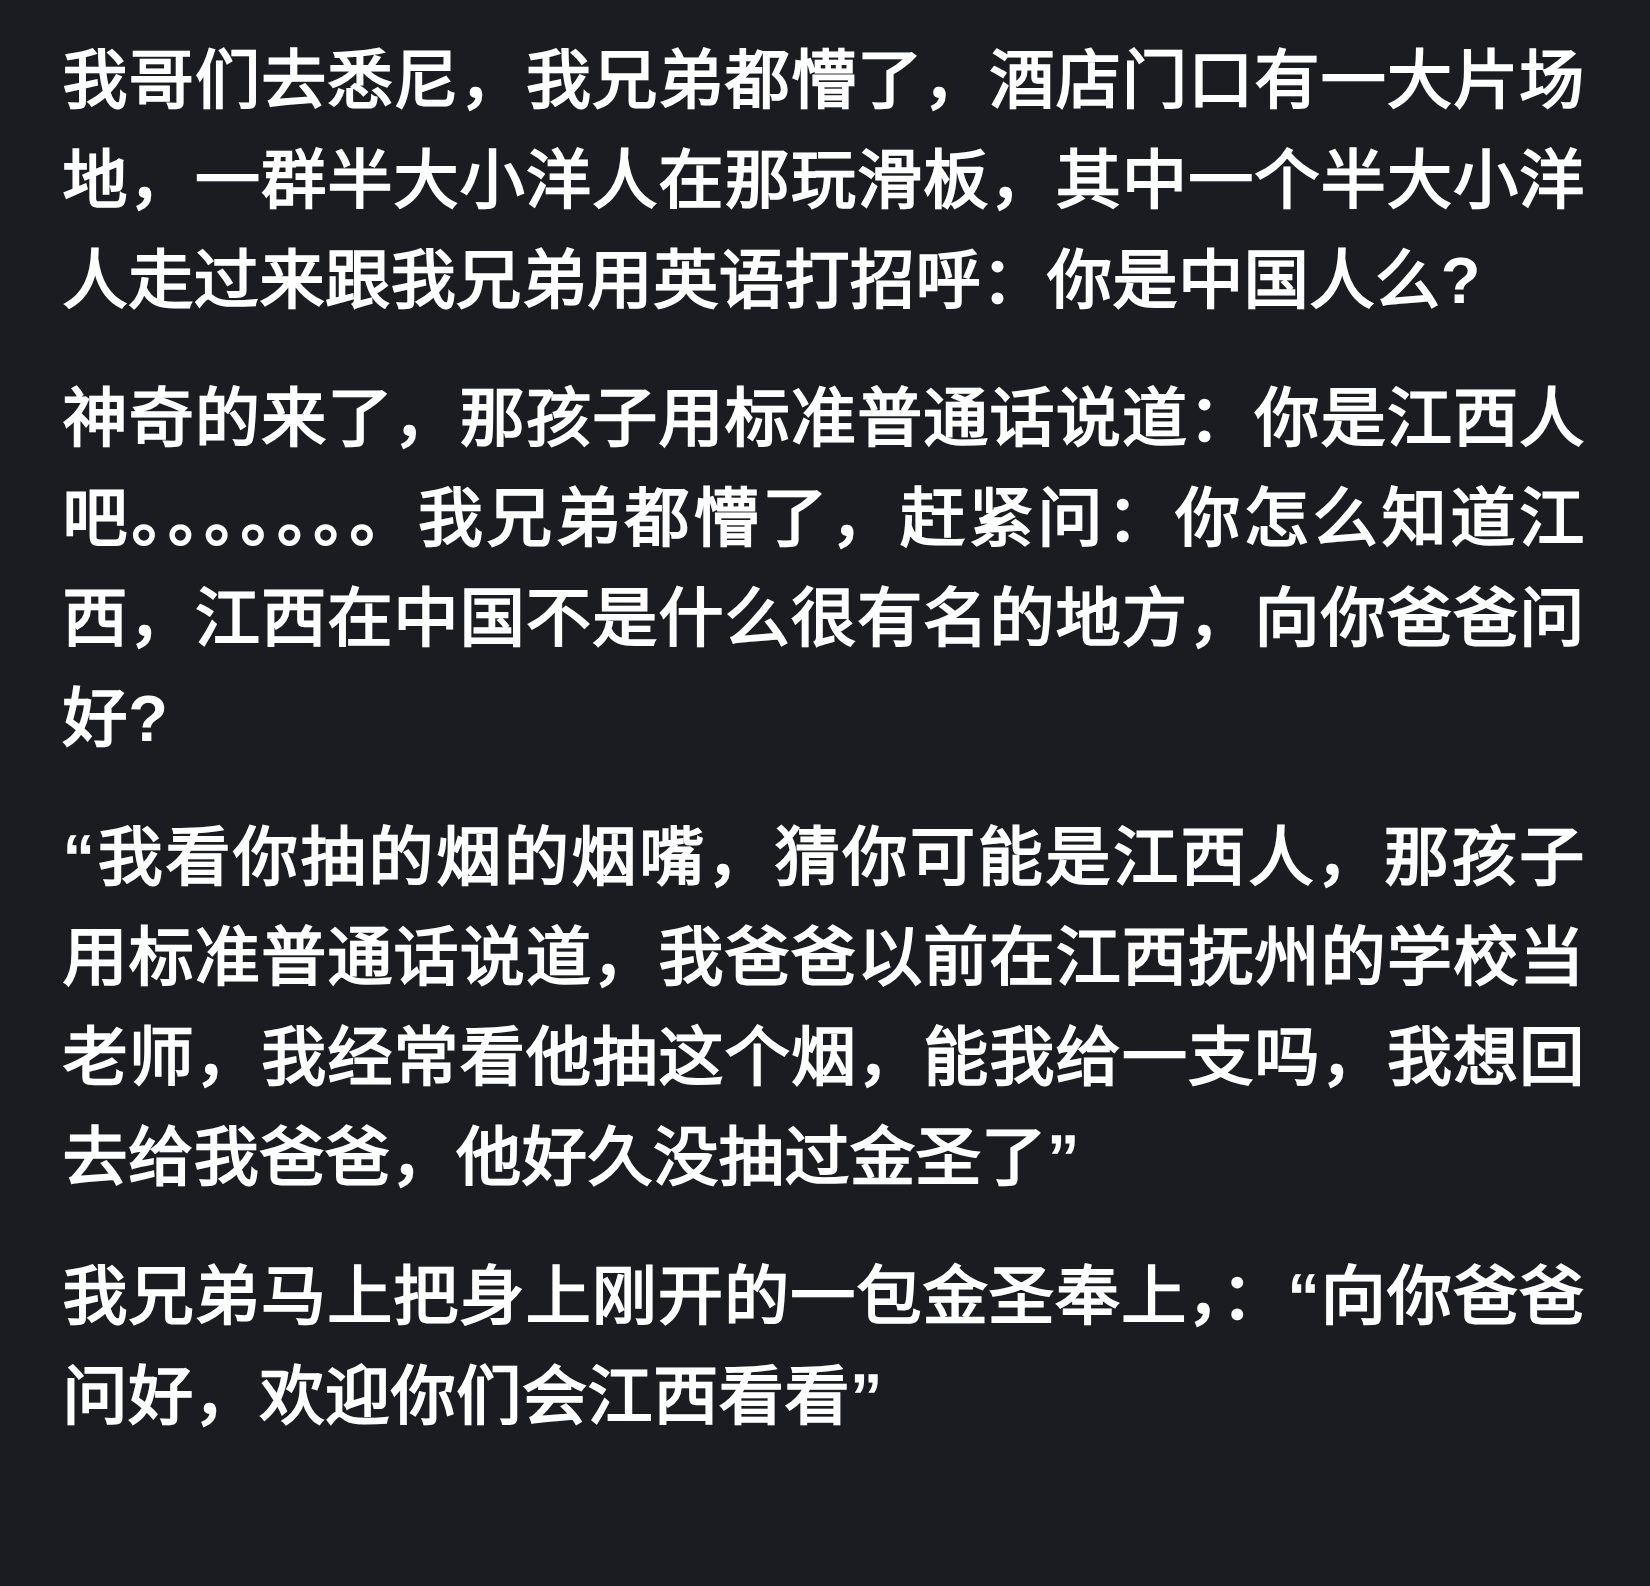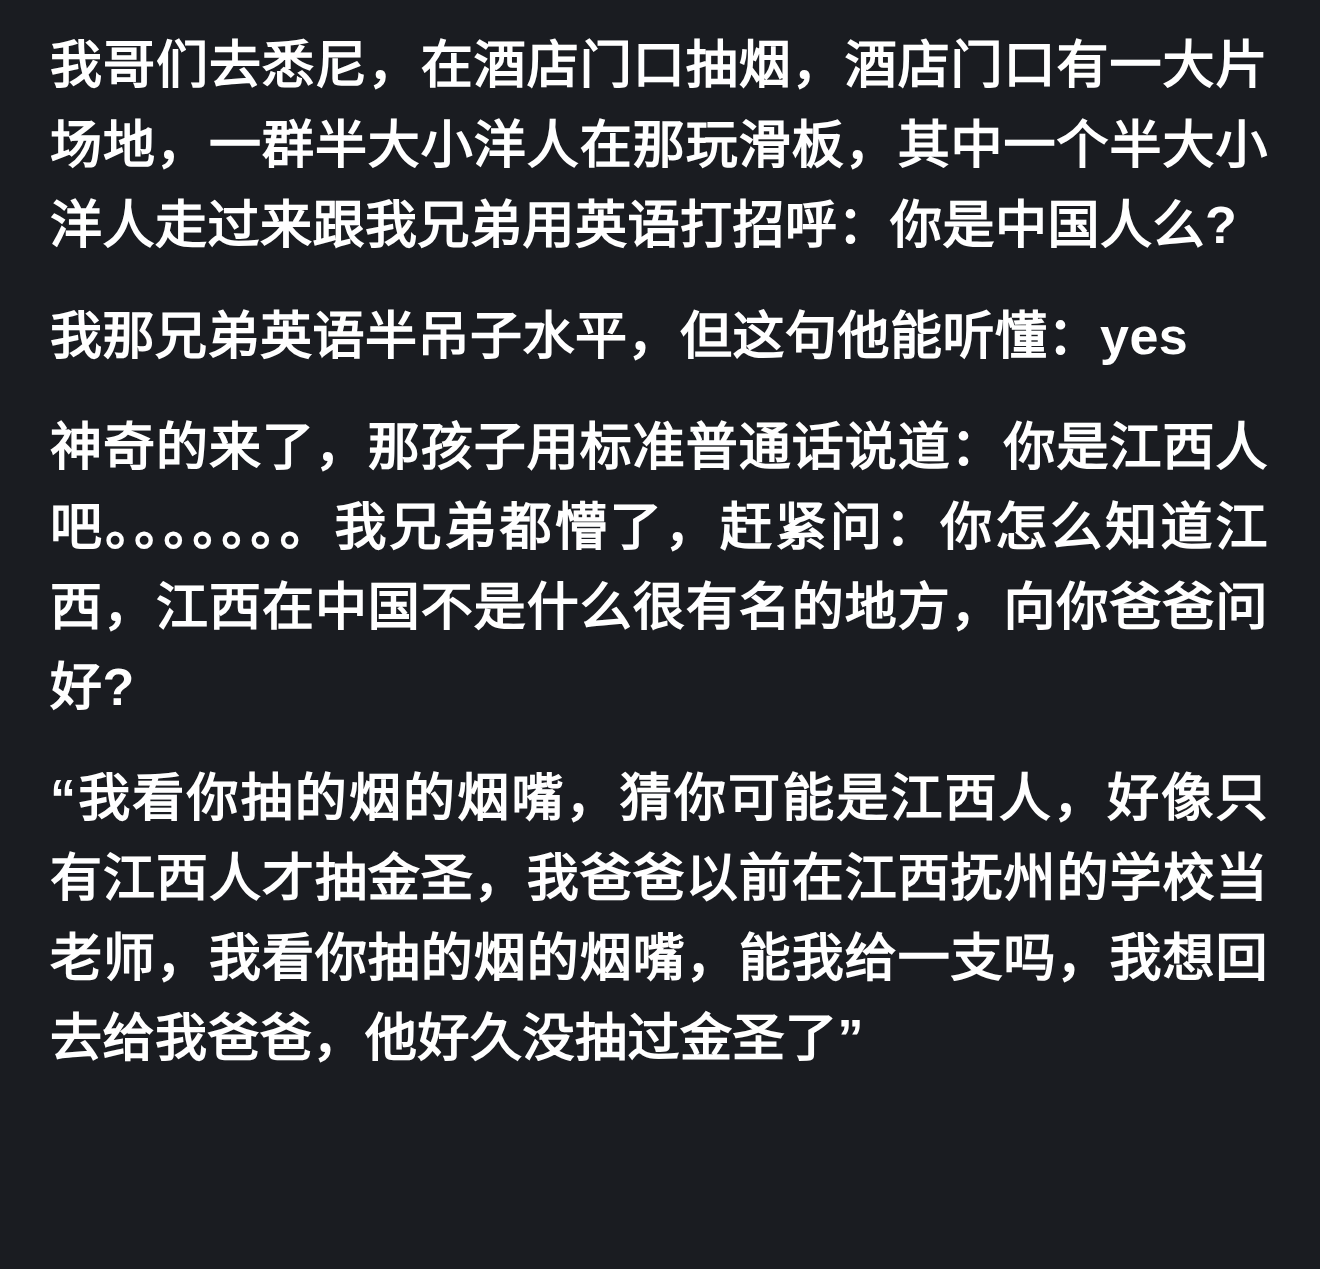--- a/index.html
+++ b/index.html
@@ -31,17 +31,17 @@
     word-break: break-word;
   }
   .post-paragraph:last-child {
     margin-bottom: 0;
   }
 </style>
 </head>
 <body>
 
 <div class="post-content">
-  <p class="post-paragraph">我哥们去悉尼，在酒店门口抽烟，酒店门口有一大片场地，一群半大小洋人在那玩滑板，其中一个半大小洋人走过来跟我兄弟用英语打招呼：你是中国人么?</p>
-  <p class="post-paragraph">我那兄弟英语半吊子水平，但这句他能听懂：yes</p>
+  <p class="post-paragraph">我哥们去悉尼，我兄弟都懵了，酒店门口有一大片场地，一群半大小洋人在那玩滑板，其中一个半大小洋人走过来跟我兄弟用英语打招呼：你是中国人么?</p>
   <p class="post-paragraph">神奇的来了，那孩子用标准普通话说道：你是江西人吧。。。。。。。我兄弟都懵了，赶紧问：你怎么知道江西，江西在中国不是什么很有名的地方，向你爸爸问好?</p>
-  <p class="post-paragraph">“我看你抽的烟的烟嘴，猜你可能是江西人，好像只有江西人才抽金圣，我爸爸以前在江西抚州的学校当老师，我看你抽的烟的烟嘴，能我给一支吗，我想回去给我爸爸，他好久没抽过金圣了”</p>
+  <p class="post-paragraph">“我看你抽的烟的烟嘴，猜你可能是江西人，那孩子用标准普通话说道，我爸爸以前在江西抚州的学校当老师，我经常看他抽这个烟，能我给一支吗，我想回去给我爸爸，他好久没抽过金圣了”</p>
+  <p class="post-paragraph">我兄弟马上把身上刚开的一包金圣奉上，：“向你爸爸问好，欢迎你们会江西看看”</p>
 </div>
 
 </body></html>

